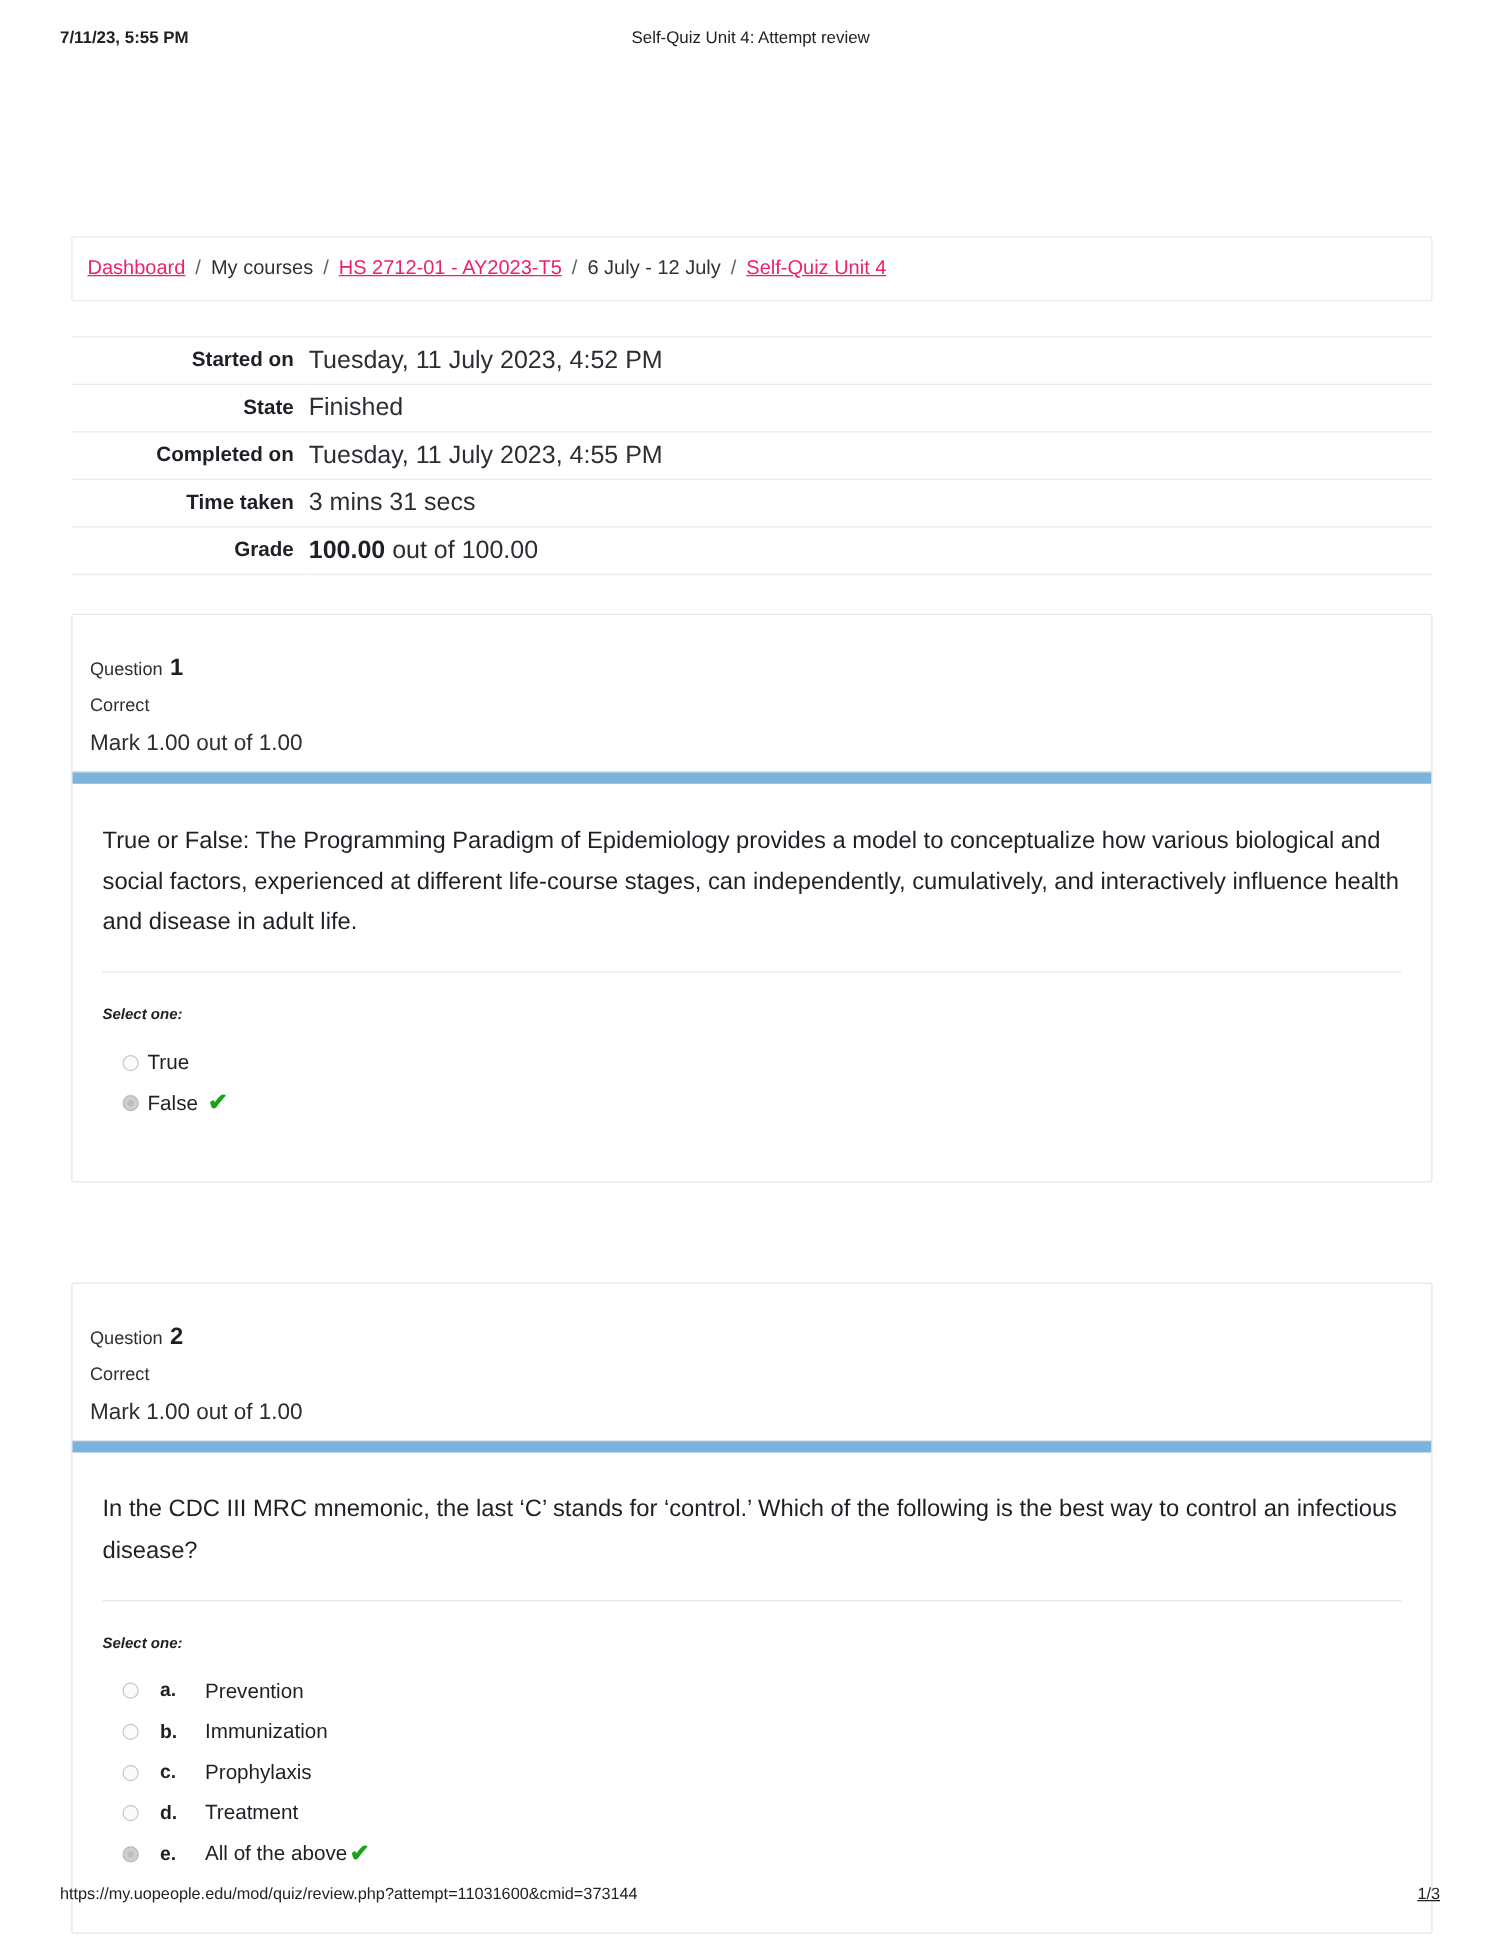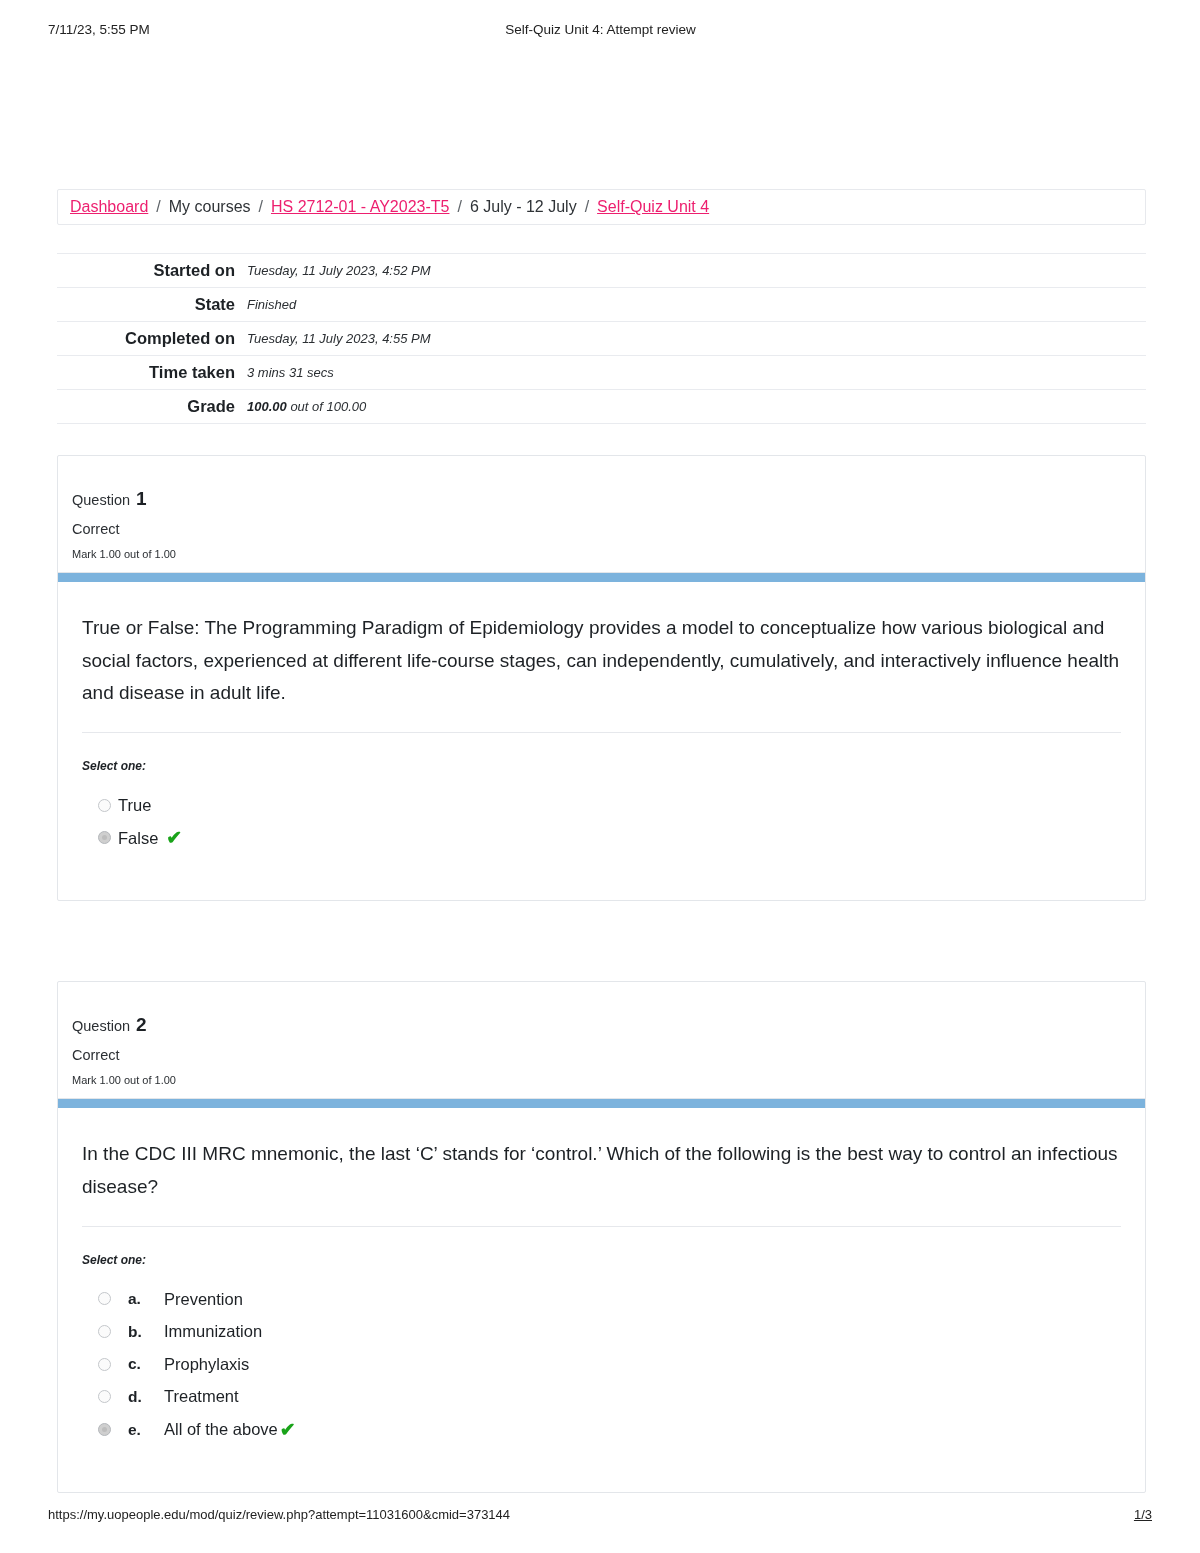--- a/index.html
+++ b/index.html
@@ -24,20 +24,21 @@
     right: 48px;
     height: 20px;
     font-size: 13.5px;
     color: #222;
   }
   .print-header .ph-left {
     position: absolute;
     left: 0;
     top: 0;
     white-space: nowrap;
+    font-weight: bold;
   }
   .print-header .ph-center {
     position: absolute;
     left: 1px;
     right: 0;
     top: 0;
     text-align: center;
     white-space: nowrap;
   }
   .print-footer {
@@ -73,21 +74,21 @@
   }
 
   
   .breadcrumb-bar {
     margin-top: 189px;
     border: 1px solid #e7e9ed;
     border-radius: 2px;
     background: #ffffff;
     padding: 14px 12px 14px 12px;
     box-sizing: border-box;
-    height: 36px;
+    height: 52px;
     display: flex;
     align-items: center;
     font-size: 16px;
   }
   .crumb {
     color: #2f3337;
     white-space: nowrap;
   }
   .crumb.link {
     color: #ed1f6f;
@@ -117,26 +118,25 @@
     text-align: right;
     font-weight: bold;
     font-size: 16.5px;
     padding: 7px 12px 7px 0;
     color: #1d2125;
     vertical-align: middle;
     white-space: nowrap;
   }
   .summary td {
     text-align: left;
-    font-size: 13px;
+    font-size: 20px;
     padding: 7px 0 7px 0;
     color: #2b2f33;
     font-weight: normal;
     vertical-align: middle;
-    font-style: italic;
   }
   .summary td b {
     font-weight: bold;
     color: #1d2125;
   }
 
   
   .qcard {
     border: 1px solid #e3e6ea;
     border-radius: 2px;
@@ -160,21 +160,21 @@
     font-weight: bold;
     color: #1d2125;
     margin-left: 2px;
   }
   .qinfo .qstate {
     font-size: 14.5px;
     color: #2b2f33;
     margin: 0 0 11px 0;
   }
   .qinfo .qmark {
-    font-size: 11px;
+    font-size: 18px;
     color: #2b2f33;
     margin: 0 0 4px 0;
   }
   .qbar {
     height: 9px;
     background: #7cb3dd;
     border-top: 1px solid #e3e6ea;
   }
 
   .qbody {

